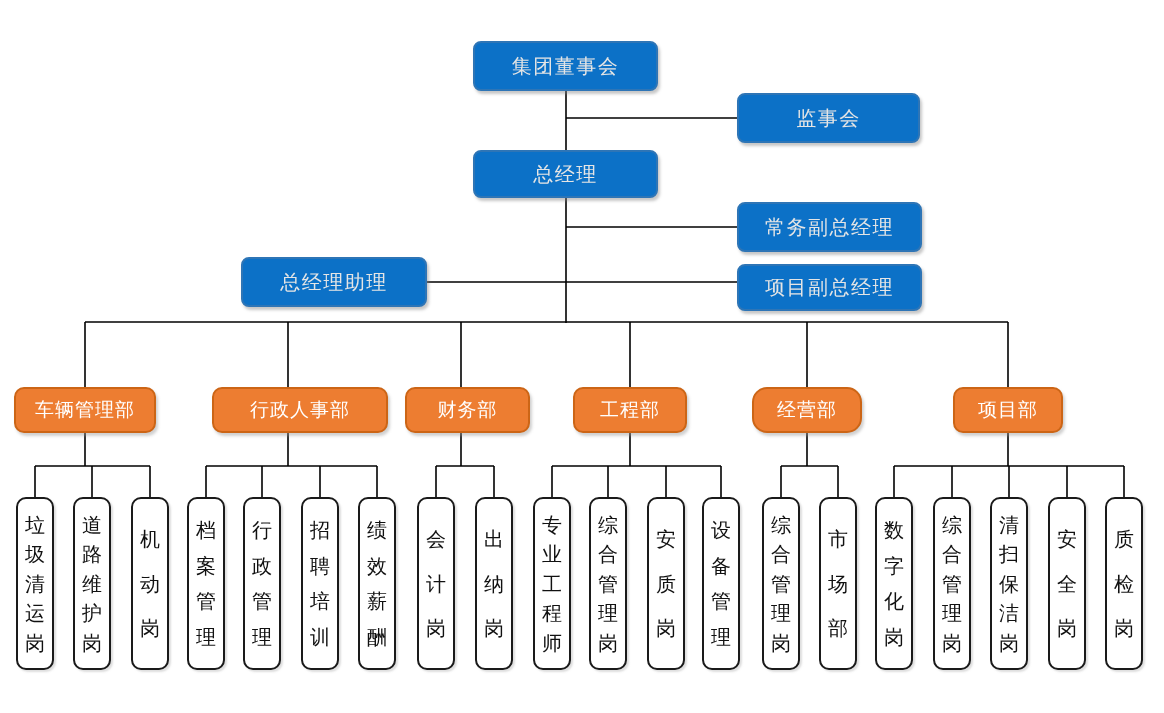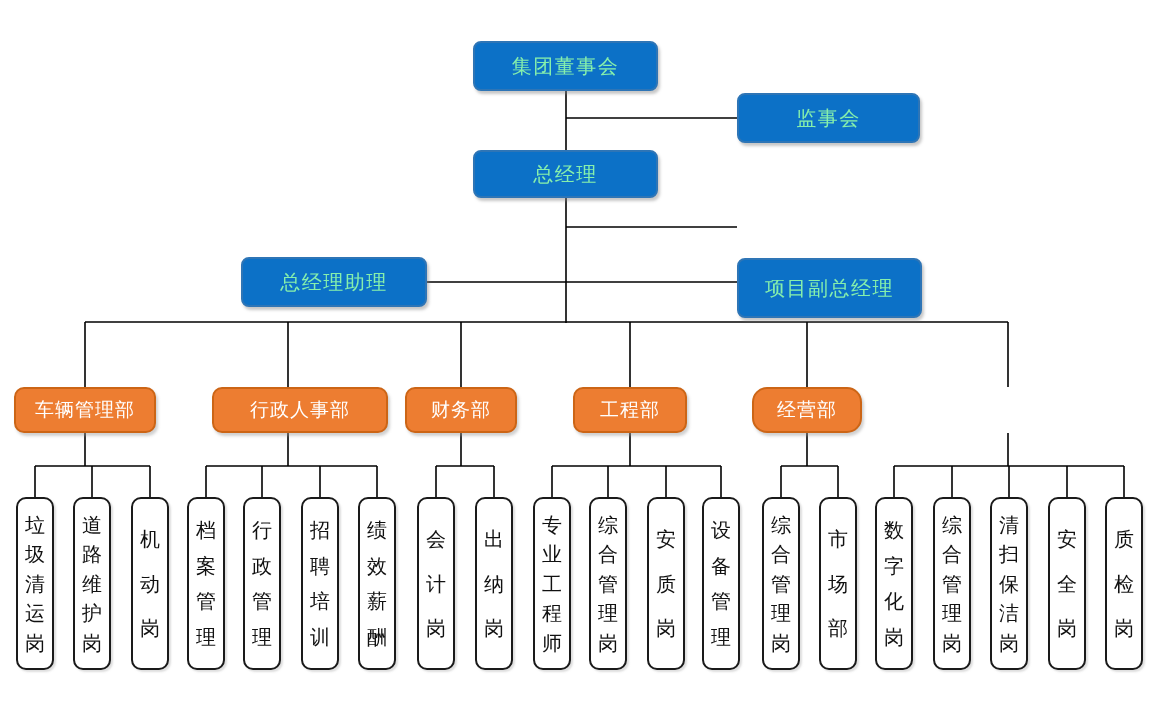--- a/index.html
+++ b/index.html
@@ -15,21 +15,21 @@
   .node{
     position:absolute;
     box-sizing:border-box;
     display:flex;align-items:center;justify-content:center;
     text-align:center;
   }
   .blue{
     background:#0C71C7;
     border:2px solid #2E75B6;
     border-radius:8px;
-    color:#86efac;
+    color:#e5e5e5;
     font-size:20px;
     letter-spacing:1.5px;
     box-shadow:2px 3px 3px rgba(130,130,130,0.45);
   }
   .orange{
     background:#ED7D31;
     border:2px solid #CC6516;
     border-radius:10px;
     color:#ffffff;
     font-size:19px;
@@ -104,28 +104,30 @@
     <line x1="894" y1="466" x2="894" y2="497"></line>
     <line x1="952" y1="466" x2="952" y2="497"></line>
     <line x1="1009" y1="466" x2="1009" y2="497"></line>
     <line x1="1067" y1="466" x2="1067" y2="497"></line>
     <line x1="1124" y1="466" x2="1124" y2="497"></line>
   </svg>
 
   <div class="node blue" style="left:473px;top:41px;width:185px;height:50px;">集团董事会</div>
   <div class="node blue" style="left:737px;top:93px;width:183px;height:50px;">监事会</div>
   <div class="node blue" style="left:473px;top:150px;width:185px;height:48px;">总经理</div>
-  <div class="node blue" style="left:737px;top:258px;width:185px;height:60px;">项目副总经理</div>
+  <div class="node blue" style="left:737px;top:202px;width:185px;height:50px;">常务副总经理</div>
+  <div class="node blue" style="left:737px;top:264px;width:185px;height:47px;">项目副总经理</div>
   <div class="node blue" style="left:241px;top:257px;width:186px;height:50px;">总经理助理</div>
 
   <div class="node orange" style="left:14px;top:387px;width:142px;height:46px;">车辆管理部</div>
   <div class="node orange" style="left:212px;top:387px;width:176px;height:46px;">行政人事部</div>
-  <div class="node orange" style="left:405px;top:387px;width:112px;height:46px;">财务部</div>
+  <div class="node orange" style="left:405px;top:387px;width:125px;height:46px;">财务部</div>
   <div class="node orange" style="left:573px;top:387px;width:114px;height:46px;">工程部</div>
   <div class="node orange" style="left:752px;top:387px;width:110px;height:46px;border-radius:15px;">经营部</div>
+  <div class="node orange" style="left:953px;top:387px;width:110px;height:46px;">项目部</div>
 
   <div class="node leaf" style="left:16px;">
       <span>垃</span>
       <span>圾</span>
       <span>清</span>
       <span>运</span>
       <span>岗</span>
     </div>
   <div class="node leaf" style="left:73px;">
       <span>道</span>

